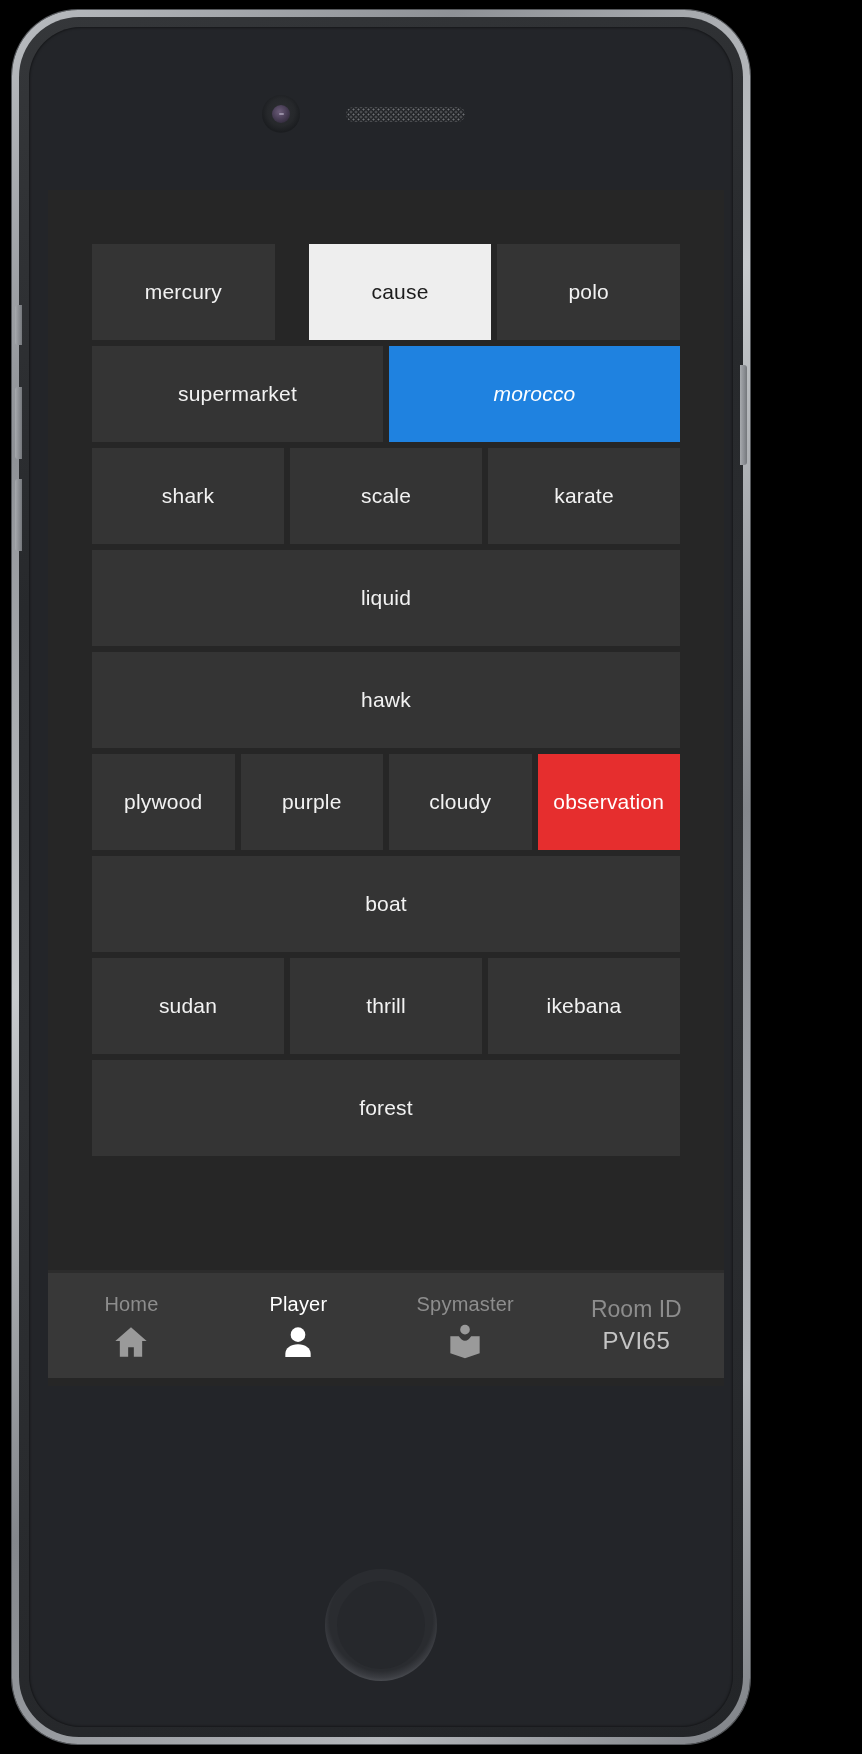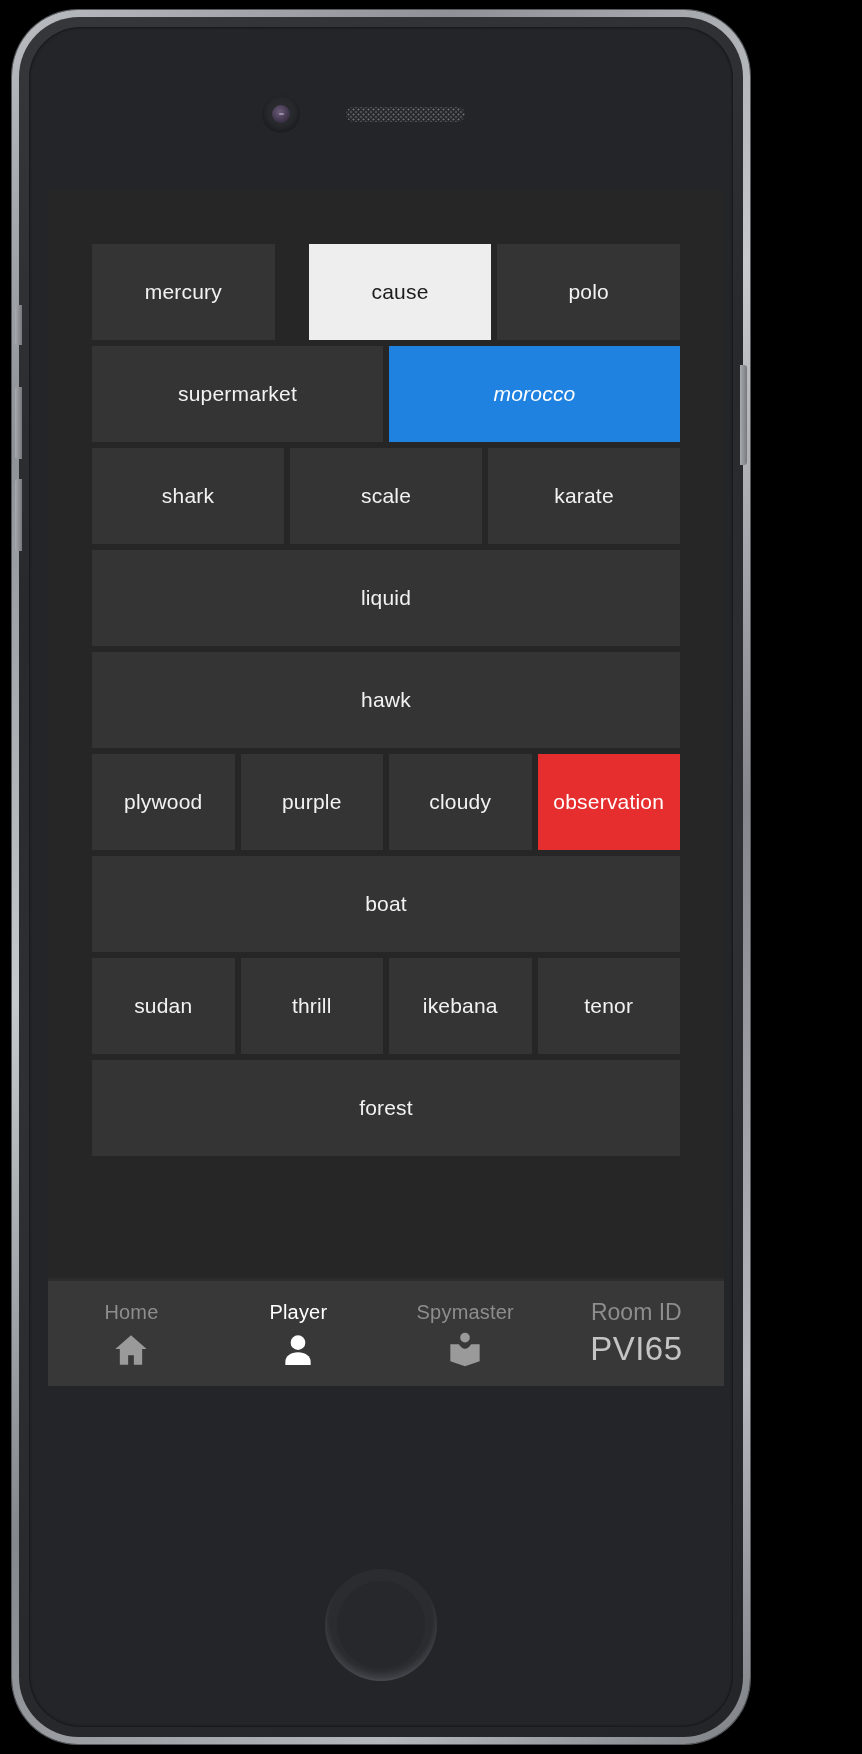--- a/index.html
+++ b/index.html
@@ -169,21 +169,21 @@
   }
   .card.red {
     background: #e62e2e;
     color: #ffffff;
   }
 
   
   .navbar {
     position: absolute;
     left: 0;
-    bottom: 0;
+    bottom: 8px;
     width: 676px;
     height: 108px;
     background: #383838;
     display: flex;
     align-items: stretch;
     box-sizing: border-box;
     border-top: 3px solid #2c2c2c;
   }
   .nav-item {
     flex: 1;
@@ -220,21 +220,21 @@
     flex-direction: column;
     align-items: center;
     justify-content: center;
     gap: 4px;
   }
   .room-label {
     font-size: 23px;
     color: #8d8d8d;
   }
   .room-code {
-    font-size: 33px;
+    font-size: 24px;
     color: #c4c4c4;
     letter-spacing: 0.5px;
   }
 </style>
 </head>
 <body>
 
 <div class="phone-outer">
   <div class="phone-body">
 
@@ -289,21 +289,20 @@
         <div class="card">cloudy</div>
         <div class="card red">observation</div>
       </div>
       <div class="row">
         <div class="card">boat</div>
       </div>
       <div class="row">
         <div class="card">sudan</div>
         <div class="card">thrill</div>
         <div class="card">ikebana</div>
-        <div class="card">tenor</div>
       </div>
       <div class="row">
         <div class="card">forest</div>
       </div>
     </div>
 
   <div class="navbar">
 
     <div class="nav-item">
       <span class="nav-label">Home</span>

